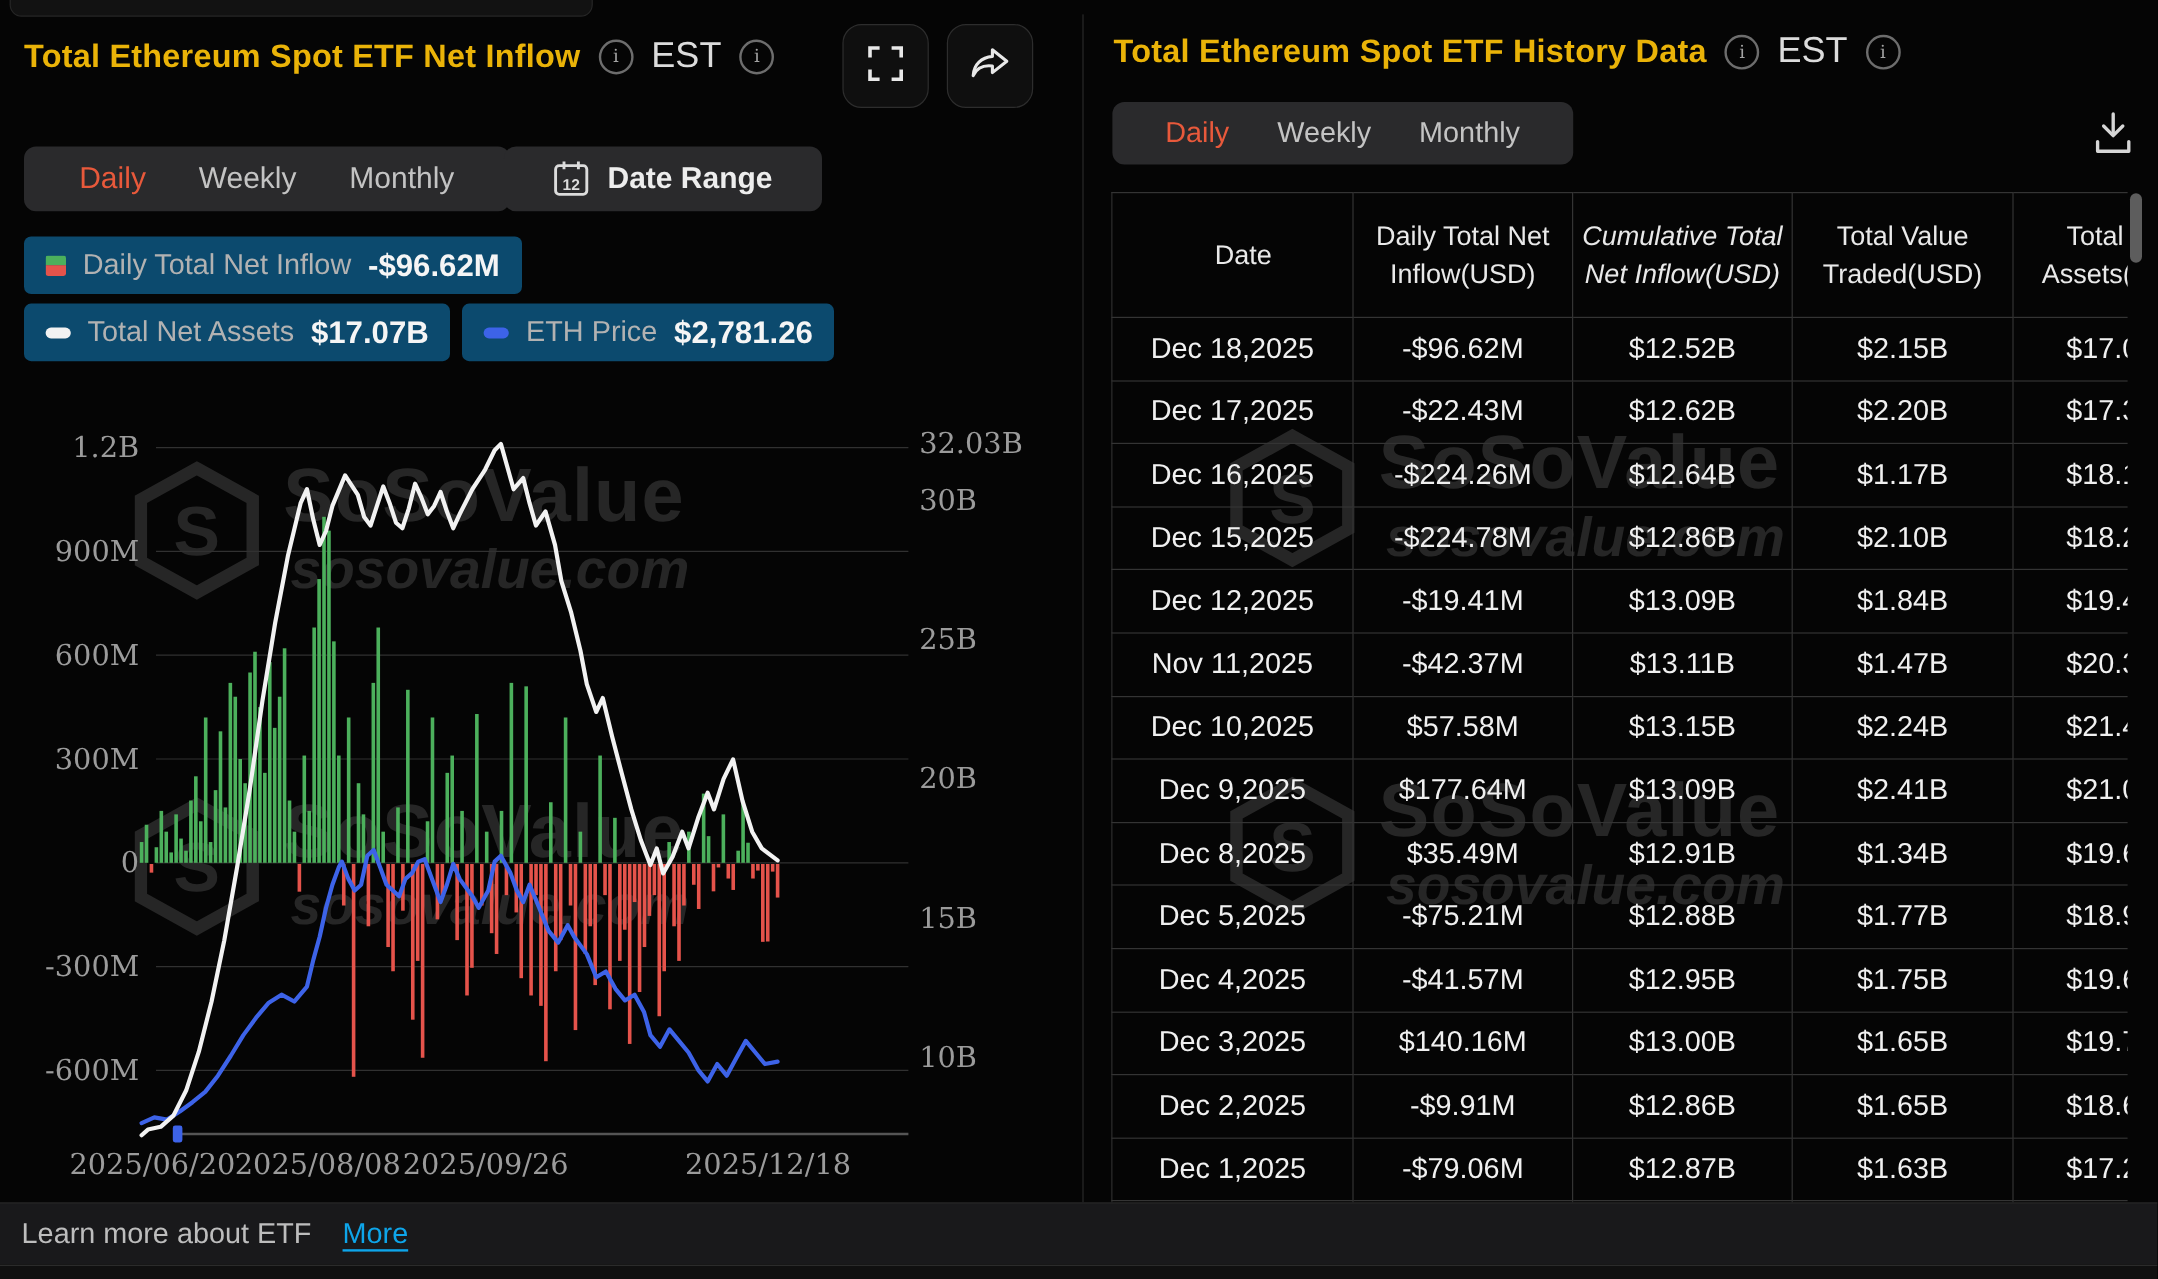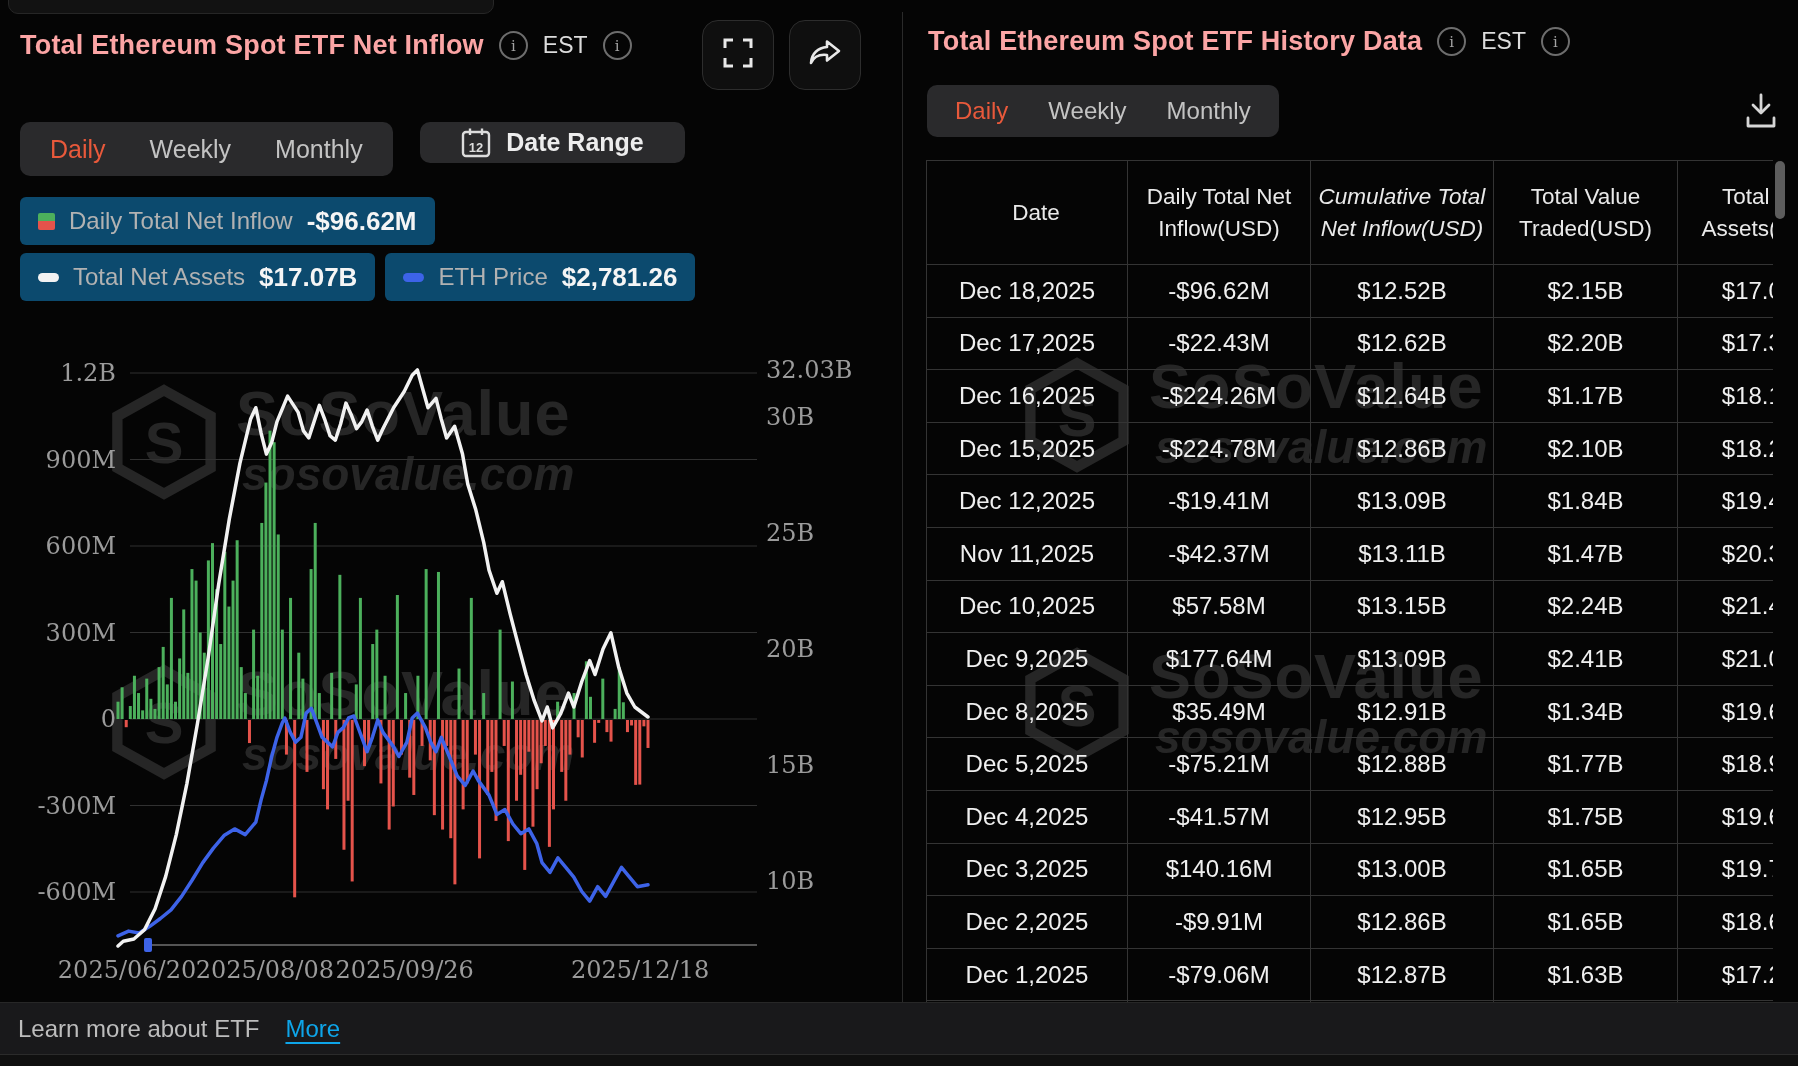--- a/index.html
+++ b/index.html
@@ -5,31 +5,31 @@
   html,body{margin:0;padding:0;background:#050505;}
   body{width:1798px;height:1066px;position:relative;overflow:hidden;
        font-family:"Liberation Sans",sans-serif;color:#ededed;-webkit-font-smoothing:antialiased;}
   .abs{position:absolute;}
   
   .top-sliver{left:8px;top:-12px;width:484px;height:24px;border:1px solid #262626;border-radius:10px;background:#121212;}
   .panel-divider{left:902px;top:12px;width:1px;height:990px;background:#2a2a2a;}
 
   
   .title-row{display:flex;align-items:center;gap:15px;}
-  .panel-title{font-size:27px;font-weight:700;color:#fca5a5;letter-spacing:.2px;}
+  .panel-title{font-size:27px;font-weight:700;color:#eab308;letter-spacing:.2px;}
   .info-icon{width:25px;height:25px;border:2px solid #6d6d6d;border-radius:50%;display:flex;
              align-items:center;justify-content:center;font-size:15px;color:#a3a3a3;
              font-family:"DejaVu Serif",serif;flex:0 0 auto;}
-  .est{font-size:23px;color:#dcdcdc;font-weight:500;}
+  .est{font-size:30px;color:#dcdcdc;font-weight:500;}
 
   .icon-btn{width:70px;height:68px;background:#0f0f0f;border:1px solid #2d2d2d;border-radius:16px;
             display:flex;align-items:center;justify-content:center;cursor:pointer;}
 
   
-  .tab-group{background:#2a2a2c;border-radius:10px;display:flex;align-items:center;padding:0 8px;}
+  .tab-group{background:#2a2a2c;border-radius:10px;display:flex;align-items:center;padding:0 24px;}
   .tab{padding:0 22px;font-size:25px;color:#c3c3c3;cursor:pointer;white-space:nowrap;}
   .tab.active{color:#e8593b;}
   .tab-group.small .tab{font-size:24px;padding:0 20px;}
   .daterange-btn{background:#2a2a2c;border-radius:10px;display:flex;align-items:center;justify-content:center;
                  gap:15px;font-size:25px;font-weight:700;color:#ededed;cursor:pointer;}
 
   
   .chip{background:#0c4a6e;border-radius:6px;display:inline-flex;align-items:center;gap:14px;
         padding:0 18px;height:48px;font-size:24px;color:#b2b2b2;white-space:nowrap;}
   .chip .val{font-size:26px;font-weight:700;color:#f5f5f5;}
@@ -94,21 +94,21 @@
     </svg>
   </span>
 </div>
 
 <div class="abs tab-group" style="left:20px;top:122px;height:54px;">
     <span class="tab active">Daily</span>
     <span class="tab">Weekly</span>
     <span class="tab">Monthly</span>
   </div>
 
-<div class="abs daterange-btn" style="left:420px;top:122px;width:265px;height:41px;">
+<div class="abs daterange-btn" style="left:420px;top:122px;width:265px;height:54px;">
   <span style="display:flex;">
     <svg width="30" height="32" viewBox="0 0 30 32" fill="none" stroke="#dcdcdc" stroke-width="2.4">
       <rect x="2" y="5" width="26" height="24" rx="3"></rect>
       <line x1="9" y1="1.5" x2="9" y2="8"></line>
         <line x1="21" y1="1.5" x2="21" y2="8"></line>
       <text x="15" y="25" text-anchor="middle" font-size="13" fill="#dcdcdc" stroke="none" style="font-family:'Liberation Sans',sans-serif;font-weight:700;">12</text>
     </svg>
   </span>
   <span>Date Range</span>
 </div>

